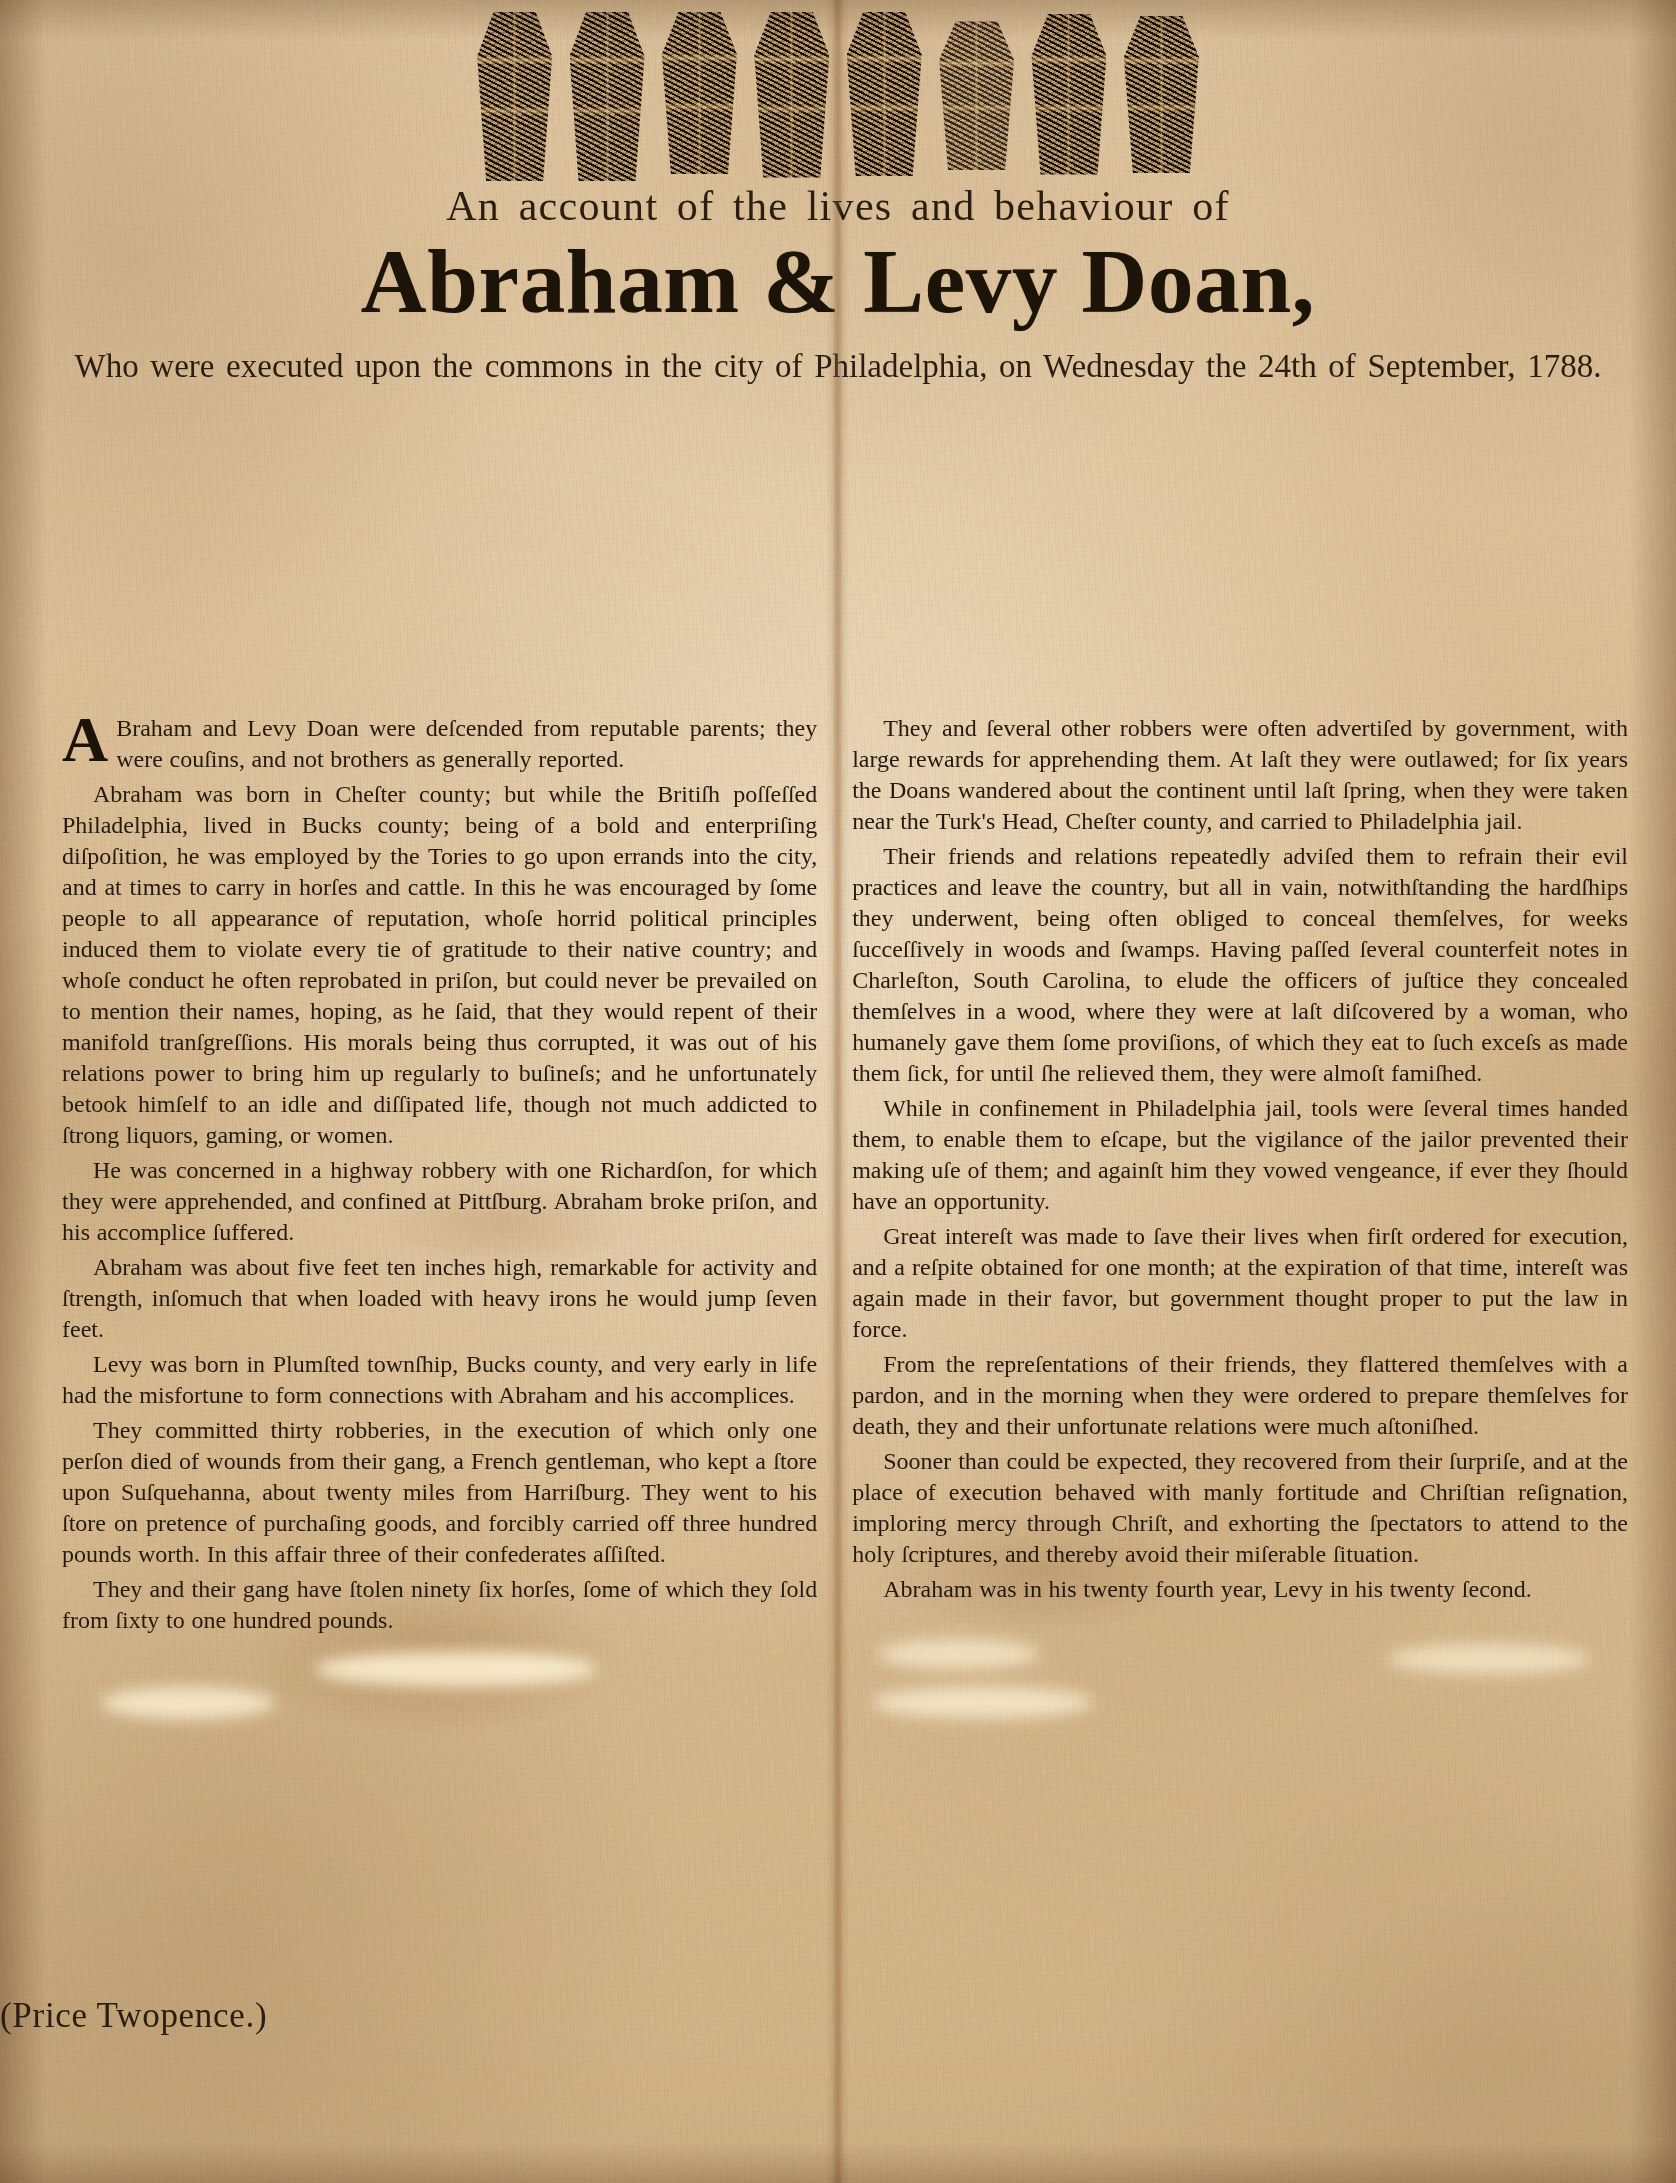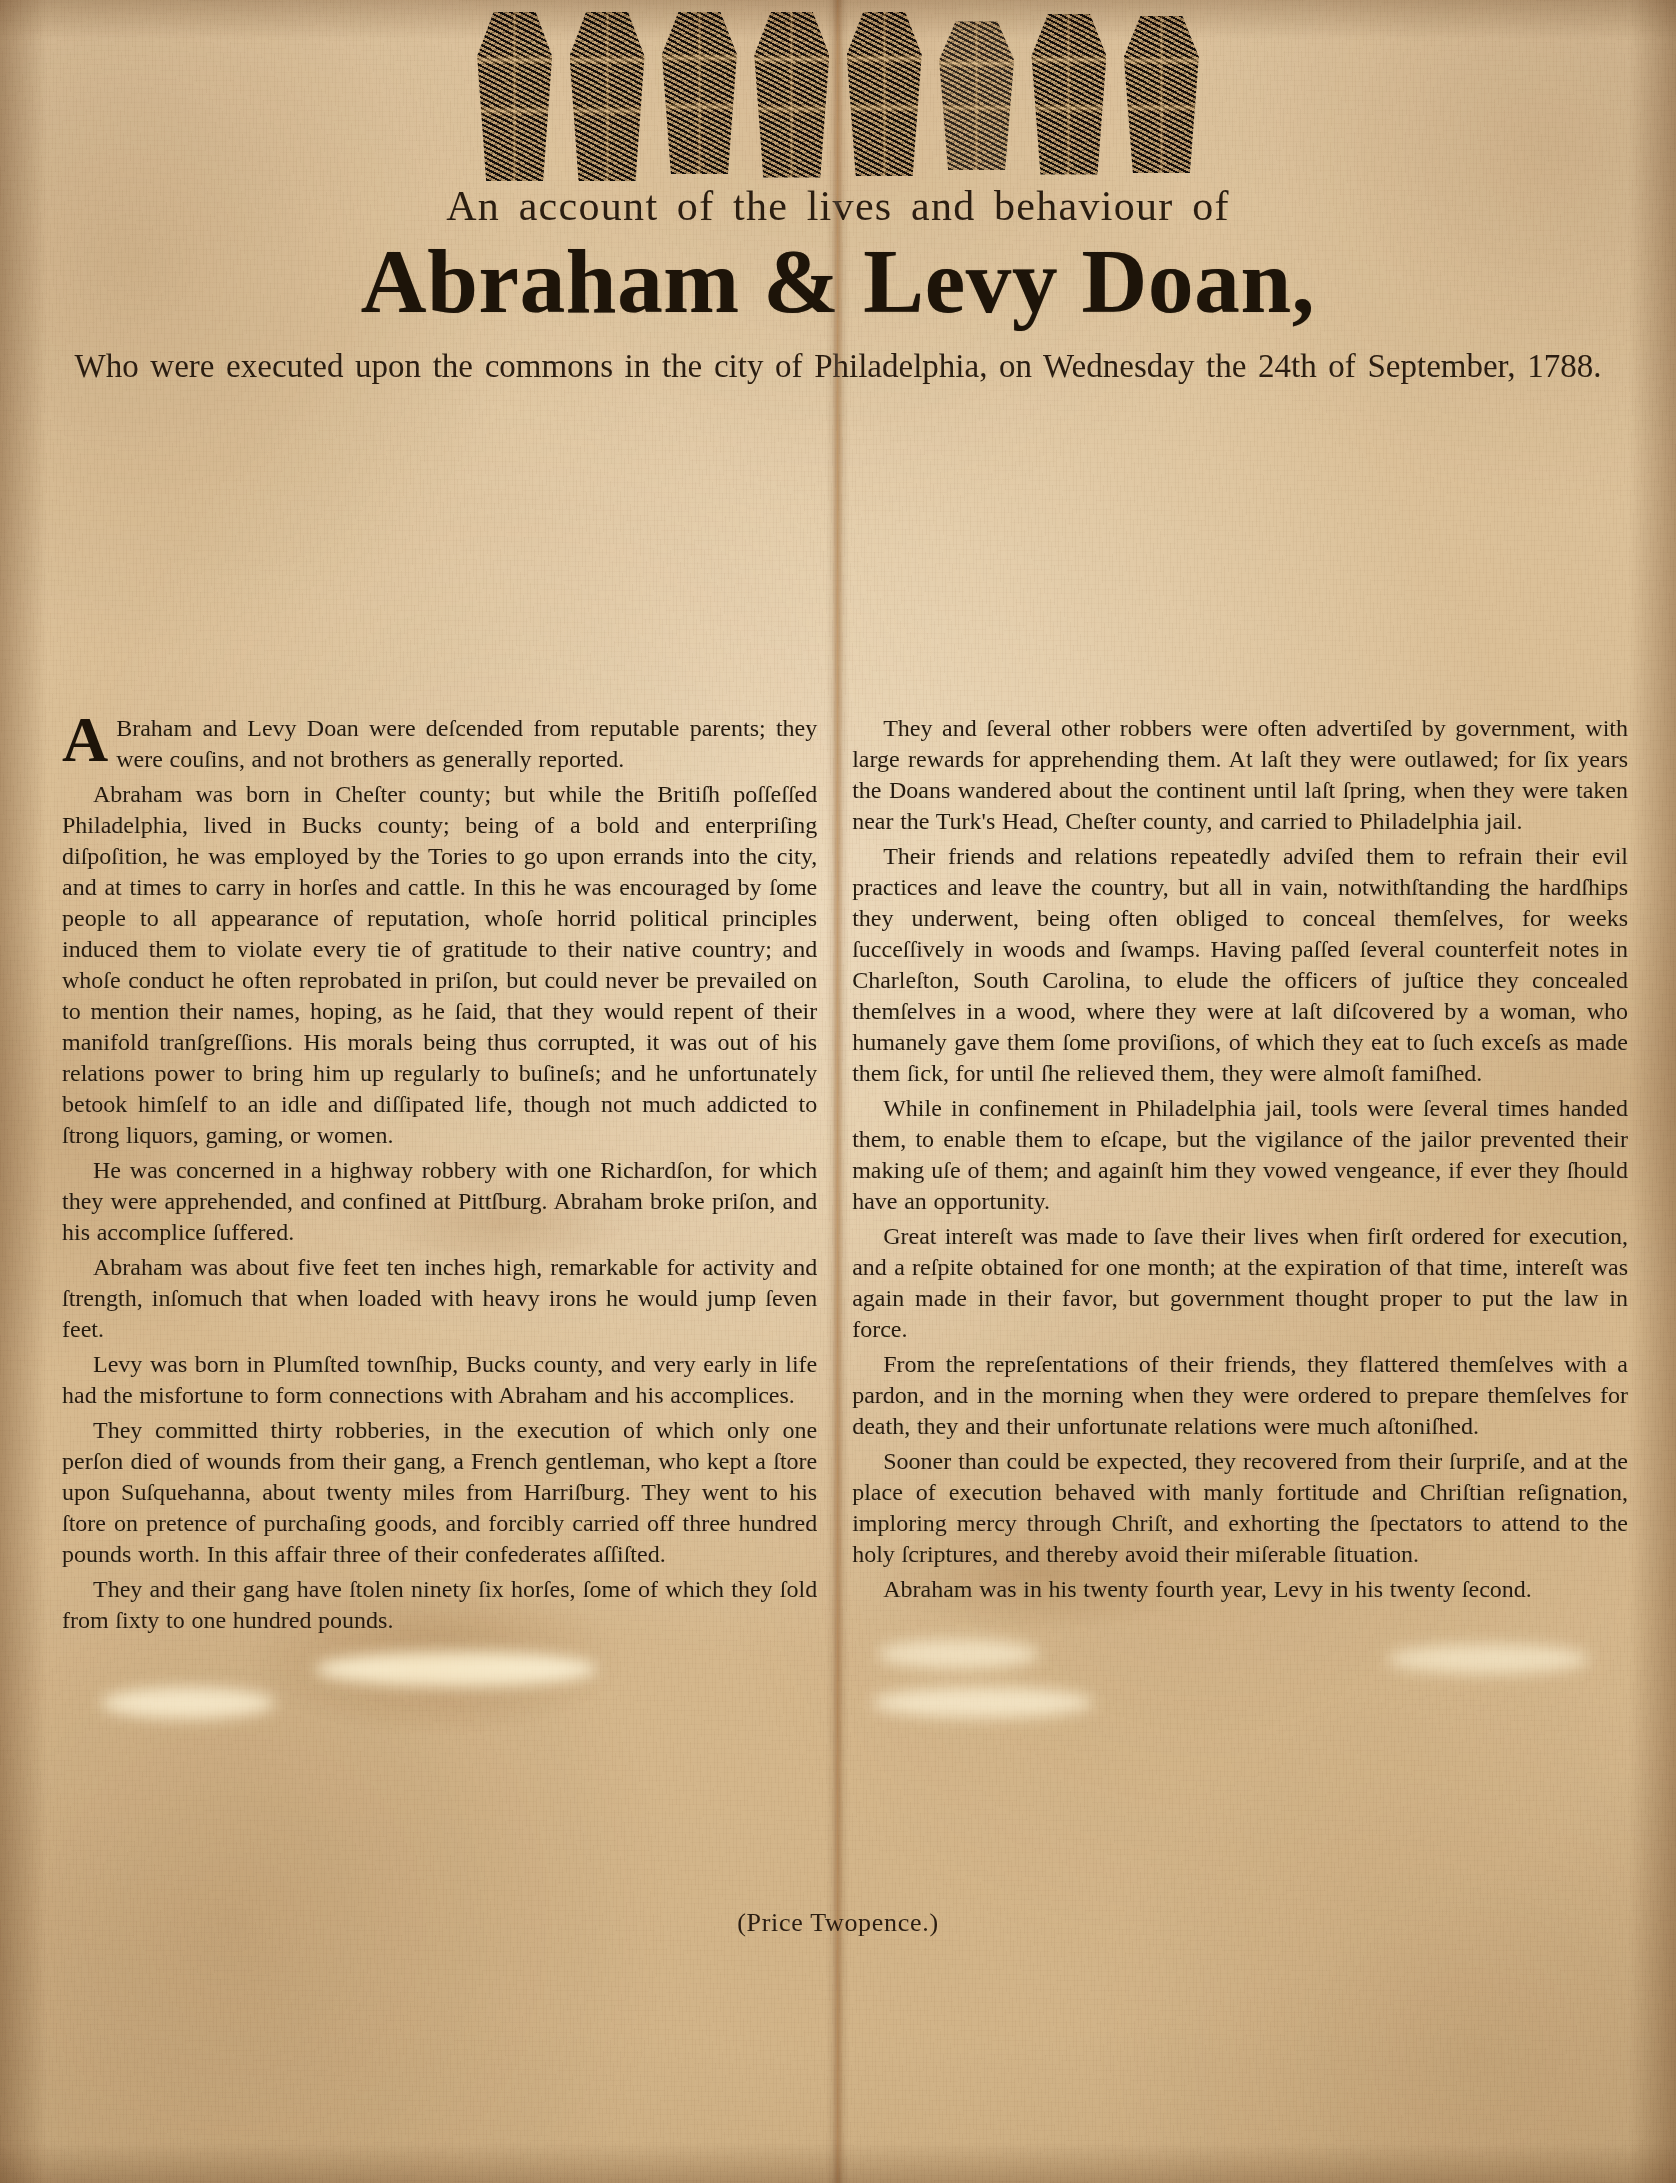--- a/index.html
+++ b/index.html
@@ -134,22 +134,22 @@
     position:absolute;inset:0;pointer-events:none;mix-blend-mode:multiply;opacity:.30;
     background:
       radial-gradient(ellipse 16% 5% at 26% 76%, rgba(168,128,76,0.95) 0%, rgba(0,0,0,0) 70%),
       radial-gradient(ellipse 14% 4% at 62% 72%, rgba(168,128,76,0.85) 0%, rgba(0,0,0,0) 70%),
       radial-gradient(ellipse 10% 3% at 30% 56%, rgba(170,132,80,0.65) 0%, rgba(0,0,0,0) 72%);
   }
   
   .blot{position:absolute;pointer-events:none;border-radius:50%;filter:blur(7.4px);mix-blend-mode:screen;}
 
   .price{
-    position:absolute;left:0;right:0;top:1908px;text-align:center;
-    font-size:26px;color:#2a1d11;letter-spacing:0.7px;
+    position:absolute;left:0;right:0;top:1996px;
+    font-size:35px;color:#2a1d11;letter-spacing:0.7px;
   }
 </style>
 </head>
 <body>
 
 <div class="sheet">
 
   <div class="grain"></div>
   <div class="mottle"></div>
 

